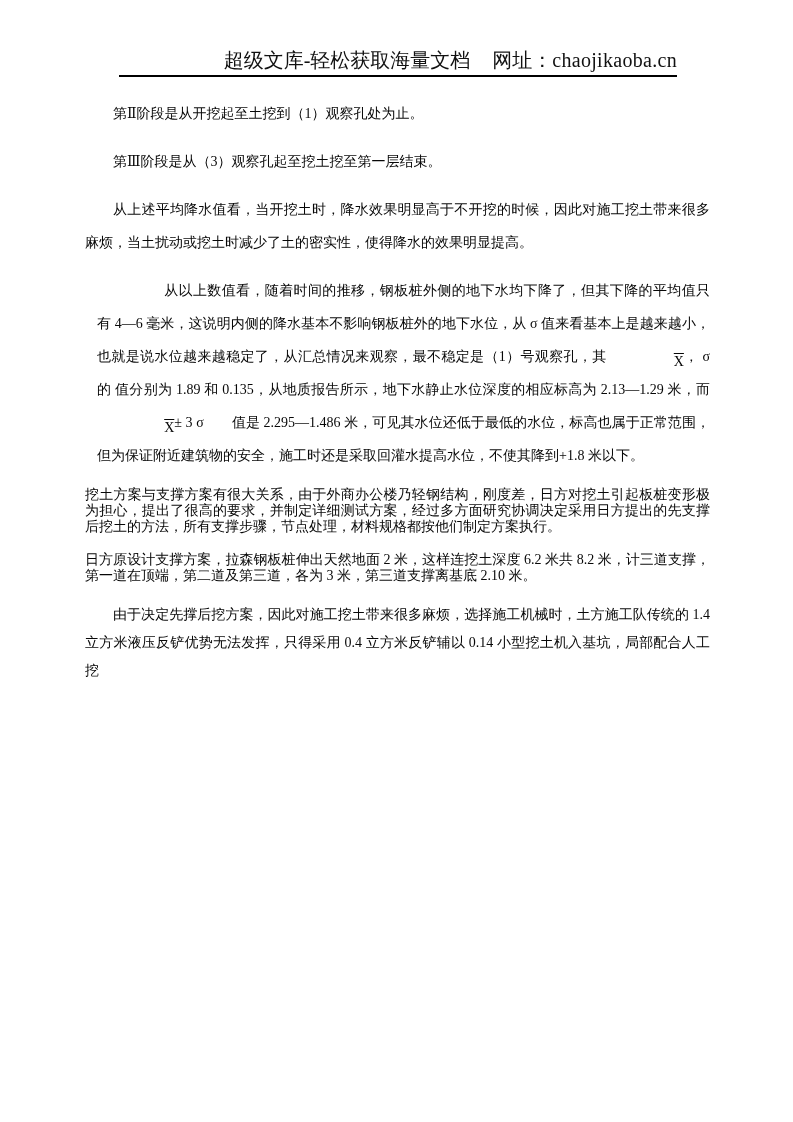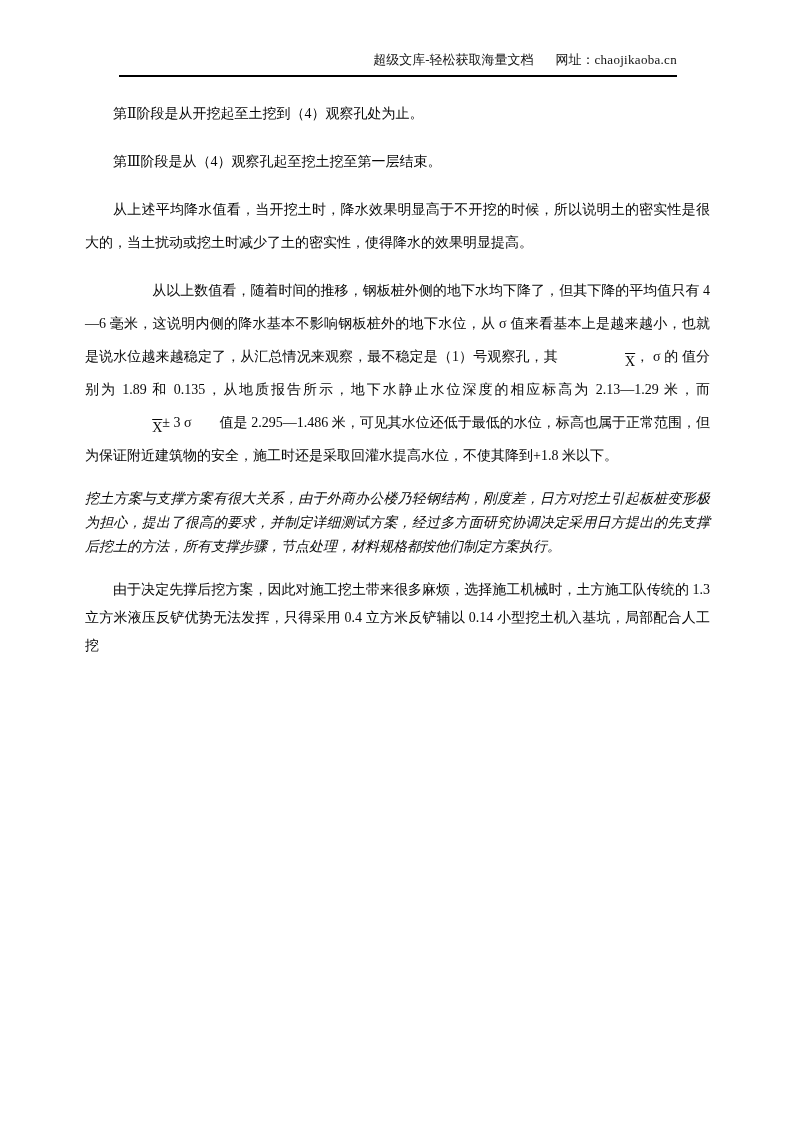--- a/index.html
+++ b/index.html
@@ -15,21 +15,21 @@
     overflow: hidden;
     font-family: "Liberation Serif", "DejaVu Serif", serif;
     color: #000000;
   }
   .page-header {
     position: absolute;
     top: 50px;
     left: 119px;
     width: 558px;
     text-align: right;
-    font-size: 13px;
+    font-size: 20px;
     line-height: 20px;
     color: #111111;
     border-bottom: 2px solid #000000;
     padding-bottom: 5px;
     white-space: nowrap;
   }
   .page-header .site-name {
     margin-right: 22px;
   }
   .page-header .url {
@@ -44,26 +44,26 @@
     text-align: justify;
     color: #070707;
   }
   .doc-body p {
     margin: 0 0 15px 0;
     line-height: 33px;
     text-indent: 2em;
   }
   .doc-body p.wide-indent {
     text-indent: 4.8em;
+    margin-left: 12px;
   }
   .doc-body p.tight {
-    line-height: 24px;
+    line-height: 16px;
     margin-bottom: 17px;
     text-indent: 0;
-    font-style: italic;
   }
   .doc-body p.tight-indent {
     line-height: 28px;
     margin-bottom: 17px;
     text-indent: 2em;
   }
   .doc-body p.section-heading {
     text-indent: 2em;
   }
   .xbar {
@@ -77,32 +77,33 @@
 <body>
 
 <div class="page">
 
   <div class="page-header">
     <span class="site-name">超级文库-轻松获取海量文档</span><span>网址：</span><span class="url">chaojikaoba.cn</span>
   </div>
 
   <div class="doc-body">
 
-    <p>第Ⅱ阶段是从开挖起至土挖到（4）观察孔处为止。</p>
+    <p>第Ⅱ阶段是从开挖起至土挖到（1）观察孔处为止。</p>
 
-    <p>第Ⅲ阶段是从（4）观察孔起至挖土挖至第一层结束。</p>
+    <p>第Ⅲ阶段是从（3）观察孔起至挖土挖至第一层结束。</p>
 
 
-    <p>从上述平均降水值看，当开挖土时，降水效果明显高于不开挖的时候，所以说明土的密实性是很大的，当土扰动或挖土时减少了土的密实性，使得降水的效果明显提高。</p>
+    <p>从上述平均降水值看，当开挖土时，降水效果明显高于不开挖的时候，因此对施工挖土带来很多麻烦，当土扰动或挖土时减少了土的密实性，使得降水的效果明显提高。</p>
 
     <p class="wide-indent"><span>从以上数值看，随着时间的推移，钢板桩外侧的地下水均下降了，但其下降的平均值只有 4—6 毫米，这说明内侧的降水基本不影响钢板桩外的地下水位，从 σ 值来看基本上是越来越小，也就是说水位越来越稳定了，从汇总情况来观察，最不稳定是（1）号观察孔，其</span><span class="xbar">X</span><span>， σ 的 值分别为 1.89 和 0.135，从地质报告所示，地下水静止水位深度的相应标高为 2.13—1.29 米，而</span><span class="xbar">X</span><span>± 3 σ　　值是 2.295—1.486 米，可见其水位还低于最低的水位，标高也属于正常范围，但为保证附近建筑物的安全，施工时还是采取回灌水提高水位，不使其降到+1.8 米以下。</span></p>
 
 
 
     <p class="tight">挖土方案与支撑方案有很大关系，由于外商办公楼乃轻钢结构，刚度差，日方对挖土引起板桩变形极为担心，提出了很高的要求，并制定详细测试方案，经过多方面研究协调决定采用日方提出的先支撑后挖土的方法，所有支撑步骤，节点处理，材料规格都按他们制定方案执行。</p>
 
+    <p class="tight">日方原设计支撑方案，拉森钢板桩伸出天然地面 2 米，这样连挖土深度 6.2 米共 8.2 米，计三道支撑，第一道在顶端，第二道及第三道，各为 3 米，第三道支撑离基底 2.10 米。</p>
 
 
-    <p class="tight-indent">由于决定先撑后挖方案，因此对施工挖土带来很多麻烦，选择施工机械时，土方施工队传统的 1.3 立方米液压反铲优势无法发挥，只得采用 0.4 立方米反铲辅以 0.14 小型挖土机入基坑，局部配合人工挖</p>
+    <p class="tight-indent">由于决定先撑后挖方案，因此对施工挖土带来很多麻烦，选择施工机械时，土方施工队传统的 1.4 立方米液压反铲优势无法发挥，只得采用 0.4 立方米反铲辅以 0.14 小型挖土机入基坑，局部配合人工挖</p>
 
   </div>
 
 </div>
 
 </body></html>

